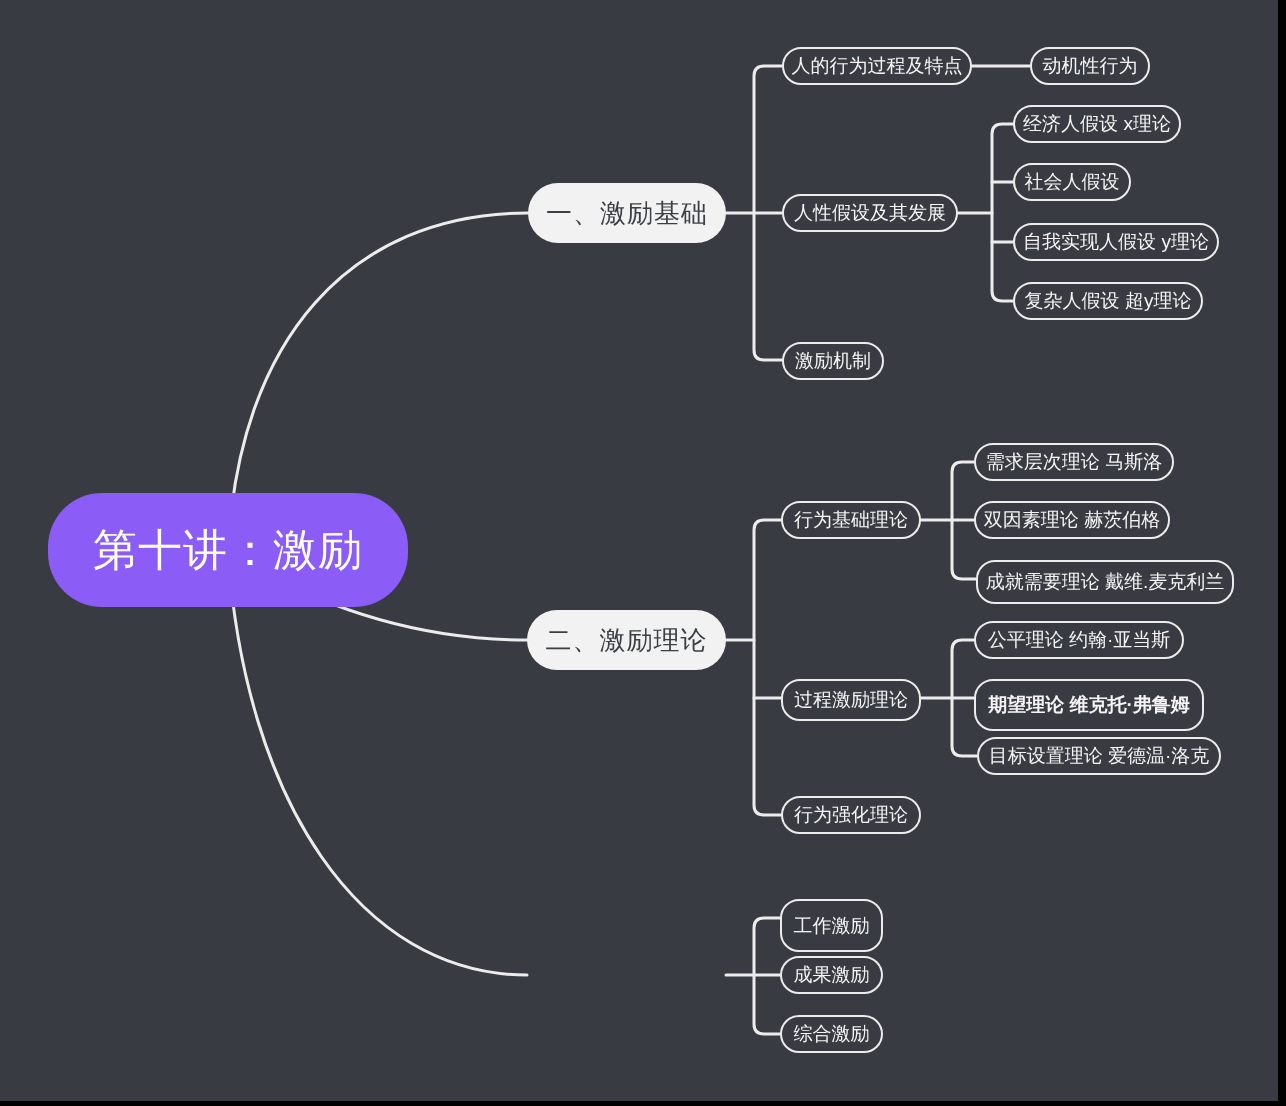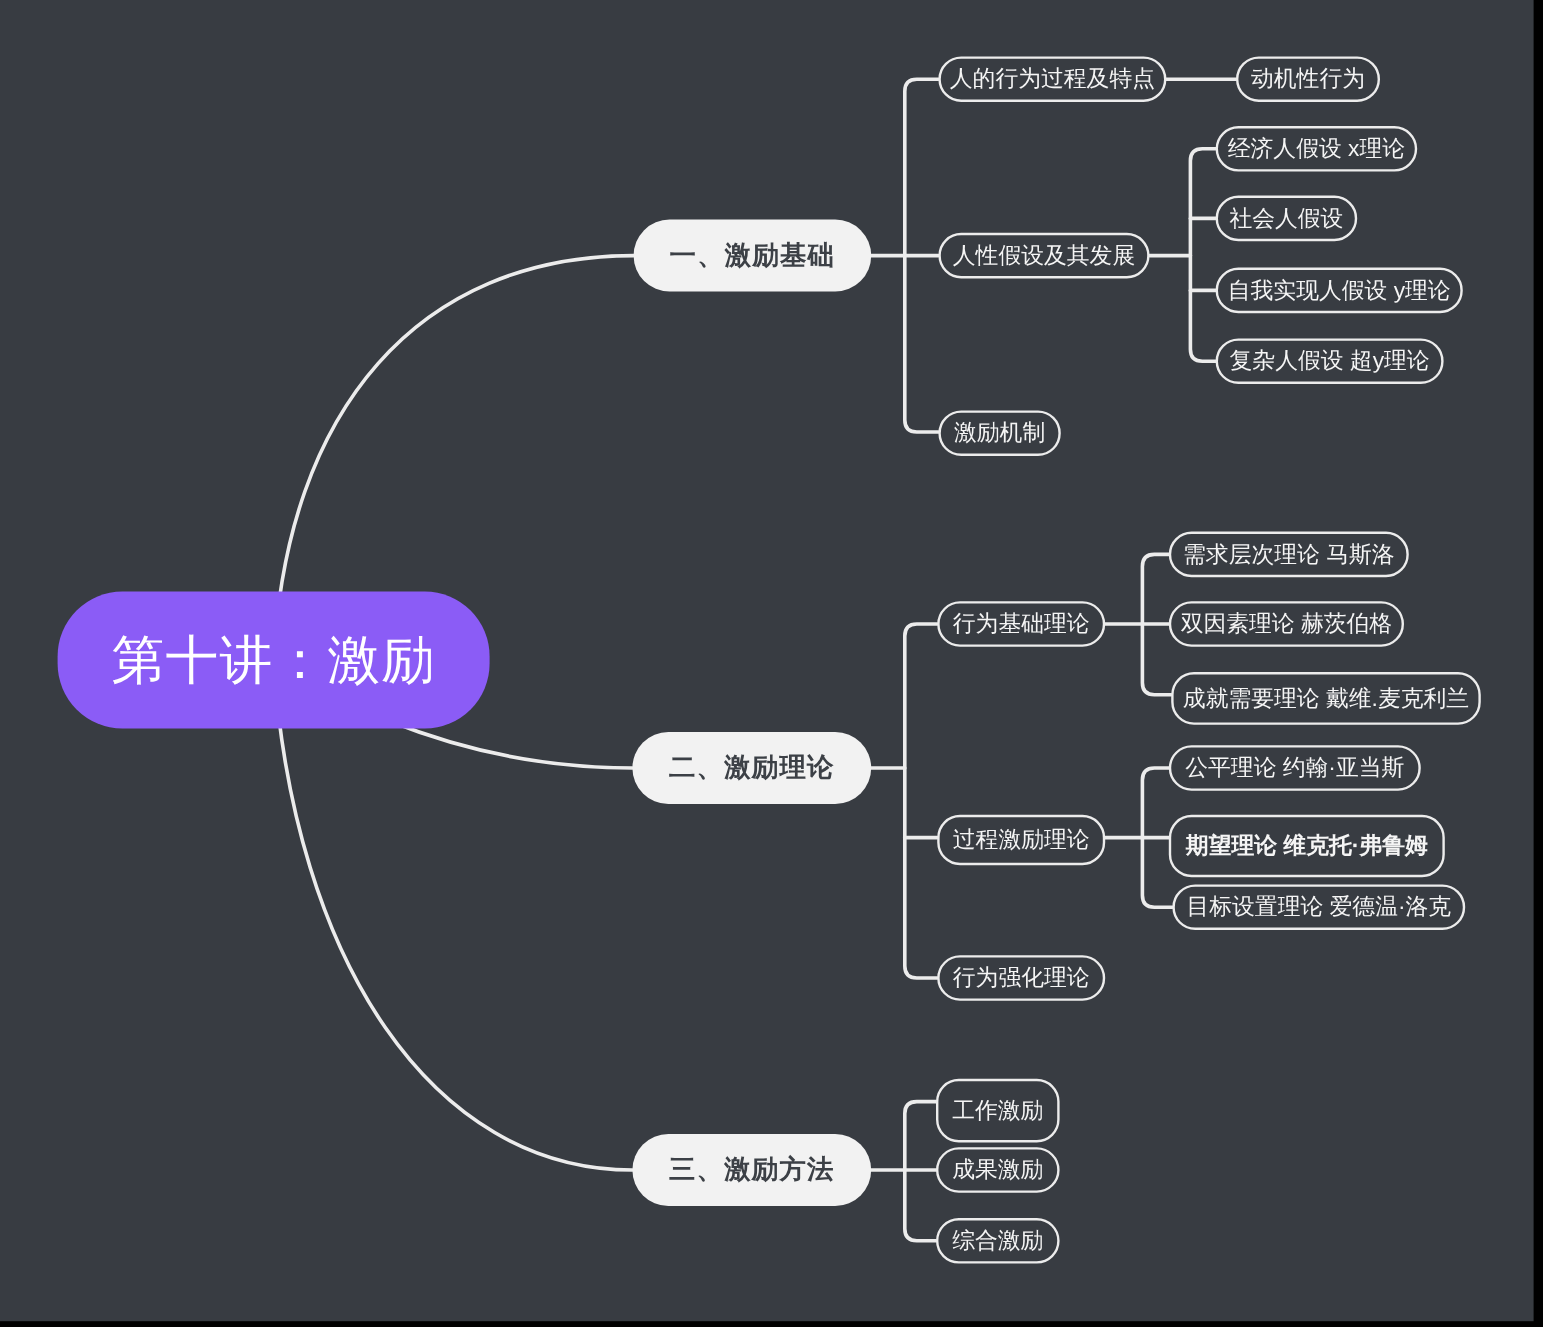--- a/index.html
+++ b/index.html
@@ -39,23 +39,22 @@
     background: #8b5cf6;
     color: #ffffff;
     border-radius: 54px;
     font-size: 44px;
     letter-spacing: 1px;
   }
   .node-l1 {
     background: #f2f2f2;
     color: #3c4046;
     border-radius: 31px;
-    font-size: 22px;
+    font-size: 26px;
     letter-spacing: 1px;
-    font-weight: bold;
   }
   .node-l2 {
     background: transparent;
     color: #f5f5f5;
     border: 2px solid #ececec;
     border-radius: 19px;
     font-size: 19px;
   }
 </style>
 </head>
@@ -101,23 +100,20 @@
 
   <div class="node node-root" style="left:48px; top:493px; width:360px; height:114px;">
     <span>第十讲：激励</span>
   </div>
 
   <div class="node node-l1" style="left:528px; top:183px; width:198px; height:60px;">
     <span>一、激励基础</span>
   </div>
   <div class="node node-l1" style="left:527px; top:610px; width:199px; height:60px;">
     <span>二、激励理论</span>
-  </div>
-  <div class="node node-l1" style="left:527px; top:945px; width:199px; height:60px;">
-    <span>三、激励方法</span>
   </div>
 
   <div class="node node-l2" style="left:782px; top:47px; width:190px; height:38px;">
     <span>人的行为过程及特点</span>
   </div>
   <div class="node node-l2" style="left:1030px; top:47px; width:120px; height:38px;">
     <span>动机性行为</span>
   </div>
   <div class="node node-l2" style="left:782px; top:194px; width:176px; height:38px;">
     <span>人性假设及其发展</span>

